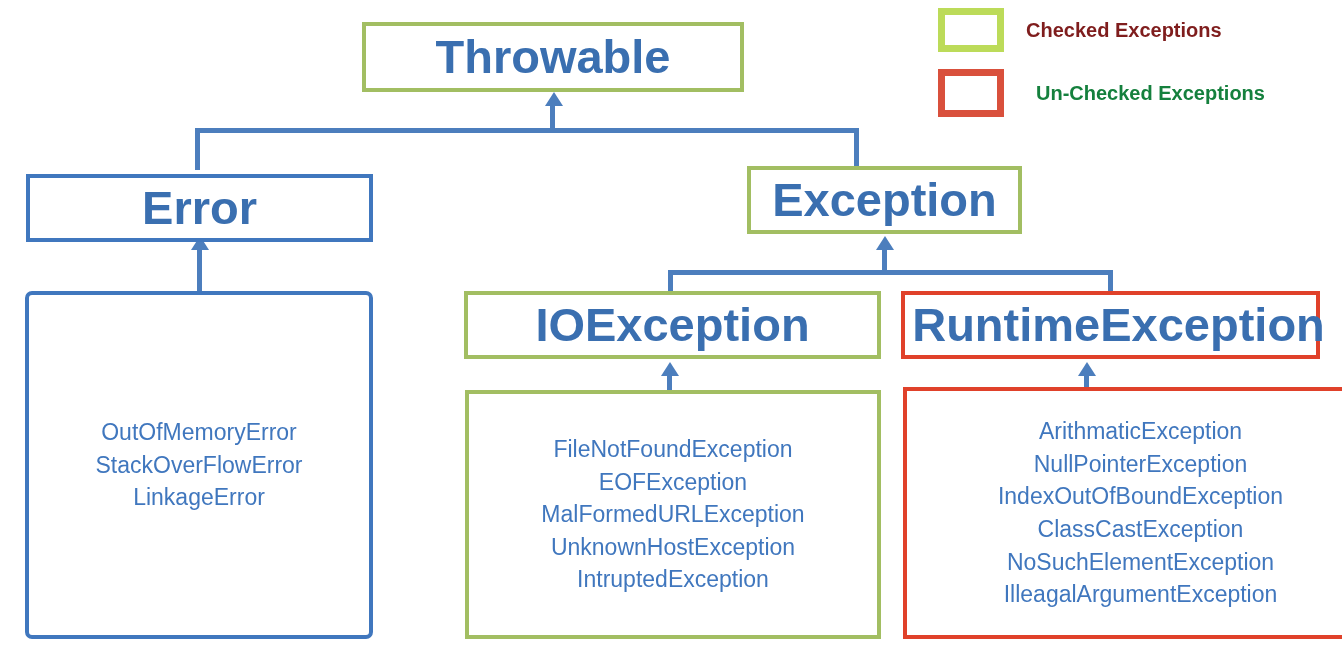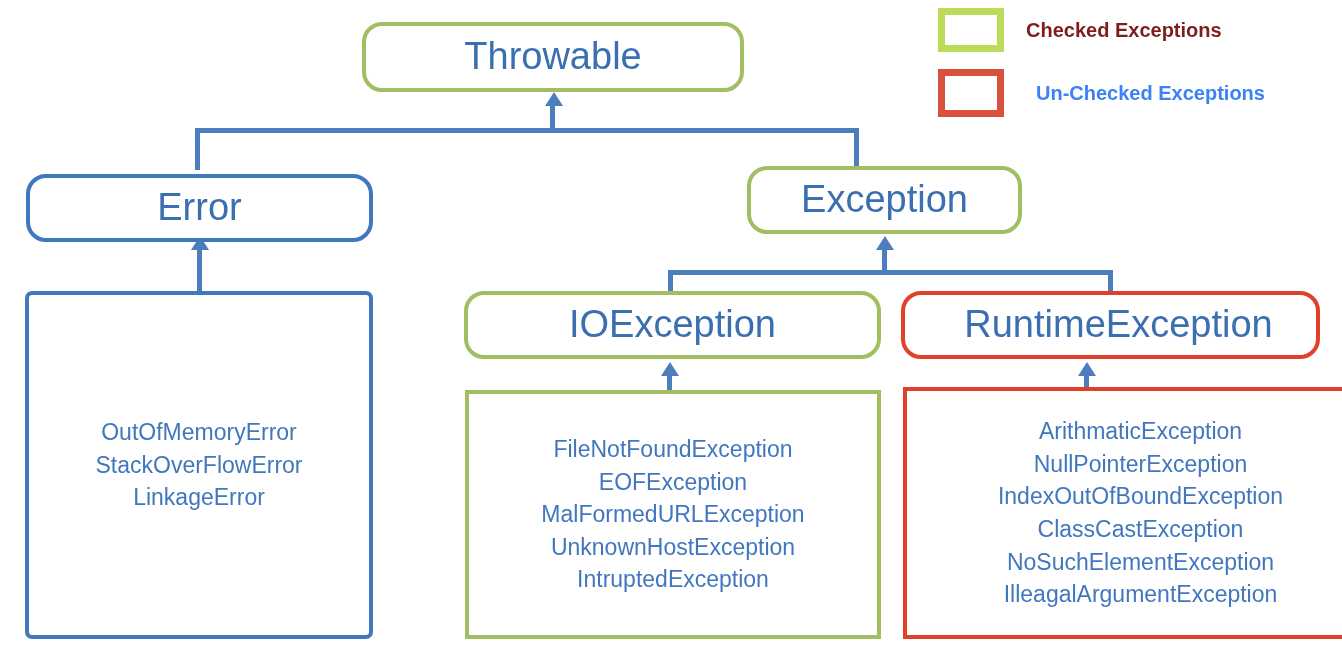--- a/index.html
+++ b/index.html
@@ -21,23 +21,22 @@
     position: absolute;
     box-sizing: border-box;
     background: #ffffff;
     display: flex;
     align-items: center;
     justify-content: center;
     color: #3A6FB0;
     line-height: 1.05;
   }
   .node.title {
-    font-size: 38px;
-    font-weight: 400;
-    border-radius: 20px;
+    font-size: 47px;
+    font-weight: 700;
   }
   .node.listbox {
     align-items: center;
     justify-content: center;
     flex-direction: column;
     font-size: 0;
   }
   .listbox .lines {
     text-align: center;
     color: #4077BE;
@@ -78,21 +77,21 @@
     background: #ffffff;
   }
   .sw-green { border: 7px solid #BCDB59; }
   .sw-red   { border: 7px solid #D9503C; }
   .legend-label {
     font-size: 20px;
     font-weight: bold;
     white-space: nowrap;
   }
   .lbl-red   { color: #7f1d1d; }
-  .lbl-green { color: #3b82f6; }
+  .lbl-green { color: #15803d; }
 </style>
 </head>
 <body>
 
 <div id="diagram">
 
   <div class="arrow" style="left:545px; top:92px;"></div>
   <div class="ln" style="left:550px; top:105px; width:5px; height:26px;"></div>
   <div class="ln" style="left:195px; top:128px; width:664px; height:5px;"></div>
   <div class="ln" style="left:195px; top:128px; width:5px; height:42px;"></div>

